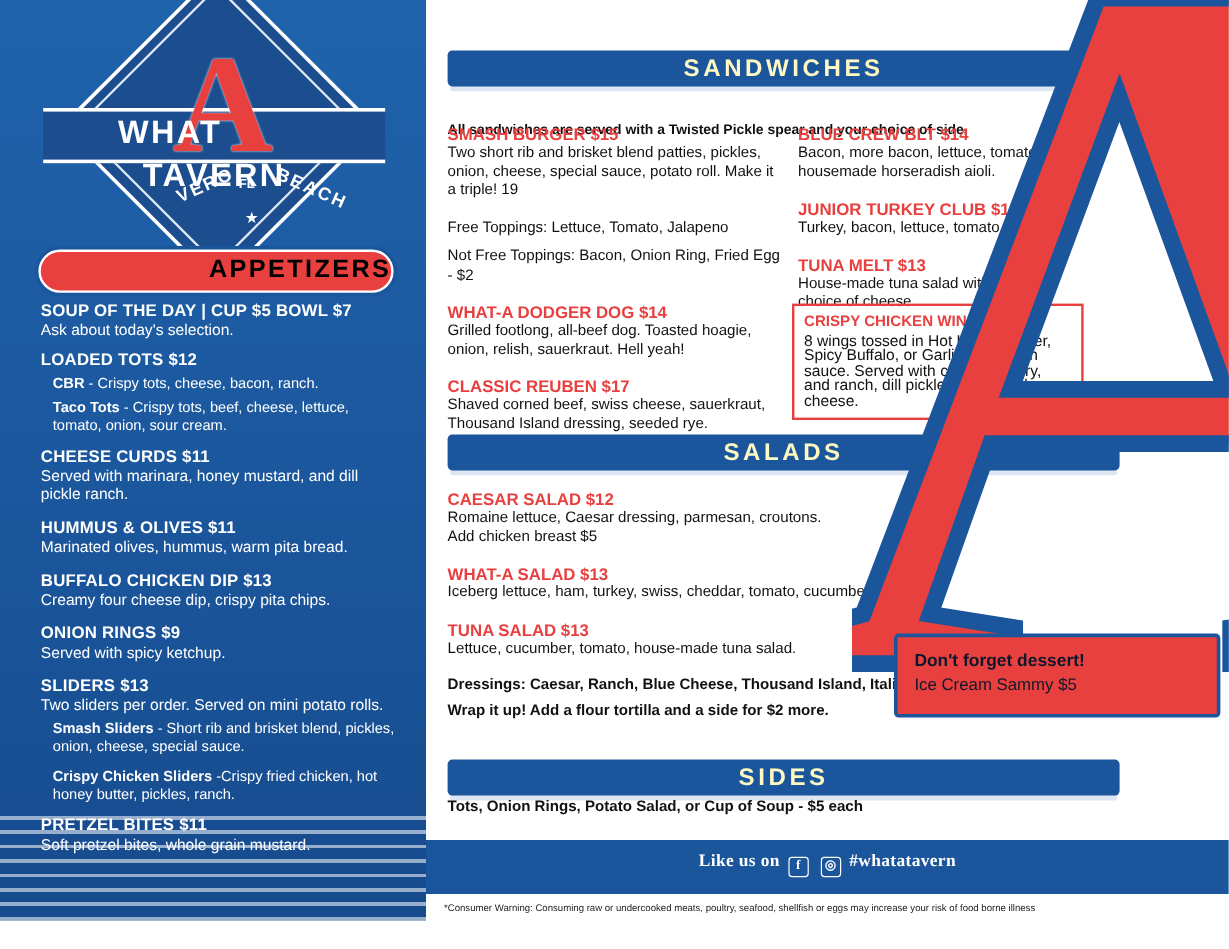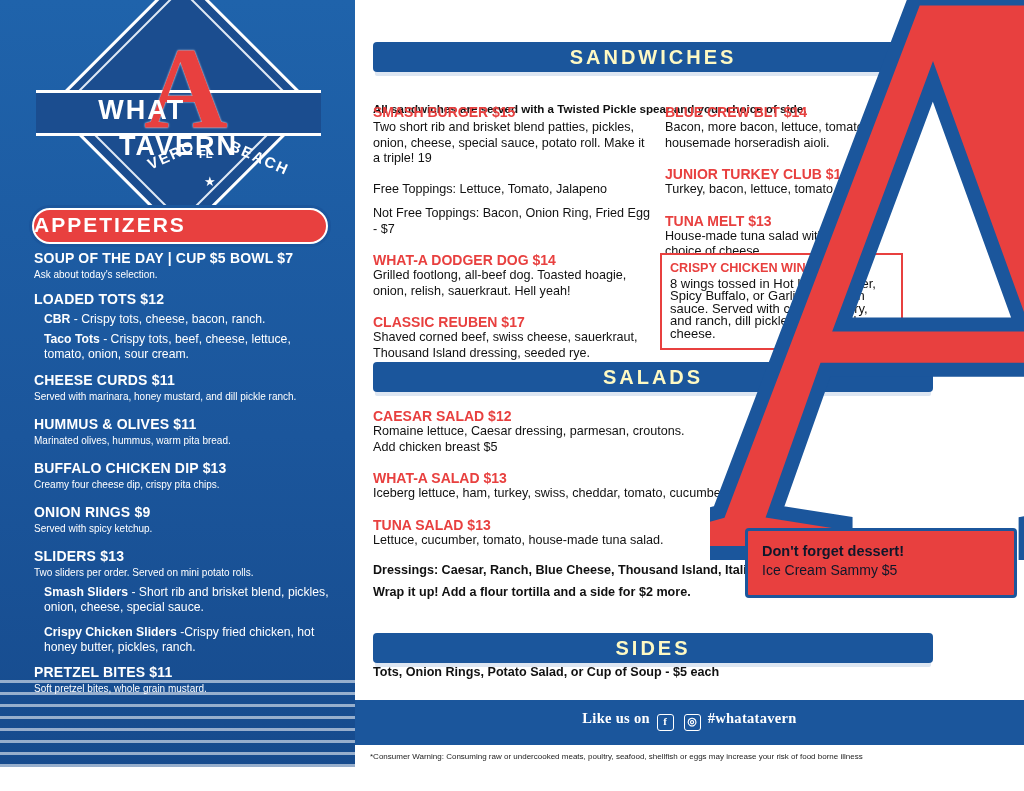--- a/index.html
+++ b/index.html
@@ -61,31 +61,31 @@
     letter-spacing:2px;transform:rotate(24deg);z-index:5;
   }
   .fl{
     position:absolute;left:163px;top:140px;color:#fff;font-size:11px;font-weight:bold;z-index:5;
   }
   .star{position:absolute;left:168px;top:166px;color:#fff;font-size:13px;z-index:5;}
 
   .section-pill{
     position:relative;margin:0 auto;width:292px;height:32px;
     background:#e8403f;border:2px solid #ffffff;border-radius:18px;
-    color:#ffffff;font-weight:bold;font-size:21px;letter-spacing:2px;
-    text-align:left;line-height:30px;
+    color:#000000;font-weight:bold;font-size:21px;letter-spacing:2px;
+    text-align:right;line-height:30px;
     box-shadow:0 0 0 3px #1b569c;
   }
   #appetizer-pill-wrap{position:absolute;left:32px;top:208px;width:292px;}
   #appetizers{
     position:absolute;left:34px;top:250px;width:300px;color:#ffffff;
   }
   .item{margin-bottom:9px;}
   .item .name{font-weight:bold;font-size:14px;letter-spacing:.2px;}
-  .item .desc{font-size:10px;line-height:15px;margin-top:1px;}
+  .item .desc{font-size:13px;line-height:15px;margin-top:1px;}
   .sub{margin-left:10px;margin-top:5px;font-size:12.2px;line-height:15px;}
   .sub b{font-weight:bold;}
 
   
   #right-panel{position:absolute;left:355px;top:0;width:669px;height:791px;background:#ffffff;}
   #right-bottom-band{
     position:absolute;left:355px;top:700px;width:669px;height:45px;
     background:#1b569c;
   }
   .bar{
@@ -231,21 +231,21 @@
   <div style="position:absolute;left:18px;top:104px;width:280px;">
     <div class="item">
       <div class="red">SMASH BURGER $15</div>
       <div class="blk">Two short rib and brisket blend patties, pickles, onion, cheese, special sauce, potato roll. Make it a triple! 19</div>
     </div>
     <div class="spacer6"></div>
     <div class="item">
       <div class="blk">Free Toppings: Lettuce, Tomato, Jalapeno</div>
     </div>
     <div class="item">
-      <div class="blk">Not Free Toppings: Bacon, Onion Ring, Fried Egg - $7</div>
+      <div class="blk">Not Free Toppings: Bacon, Onion Ring, Fried Egg - $2</div>
     </div>
     <div class="spacer6"></div>
     <div class="item">
       <div class="red">WHAT-A DODGER DOG $14</div>
       <div class="blk">Grilled footlong, all-beef dog. Toasted hoagie, onion, relish, sauerkraut. Hell yeah!</div>
     </div>
     <div class="spacer6"></div>
     <div class="item">
       <div class="red">CLASSIC REUBEN $17</div>
       <div class="blk">Shaved corned beef, swiss cheese, sauerkraut, Thousand Island dressing, seeded rye.</div>

